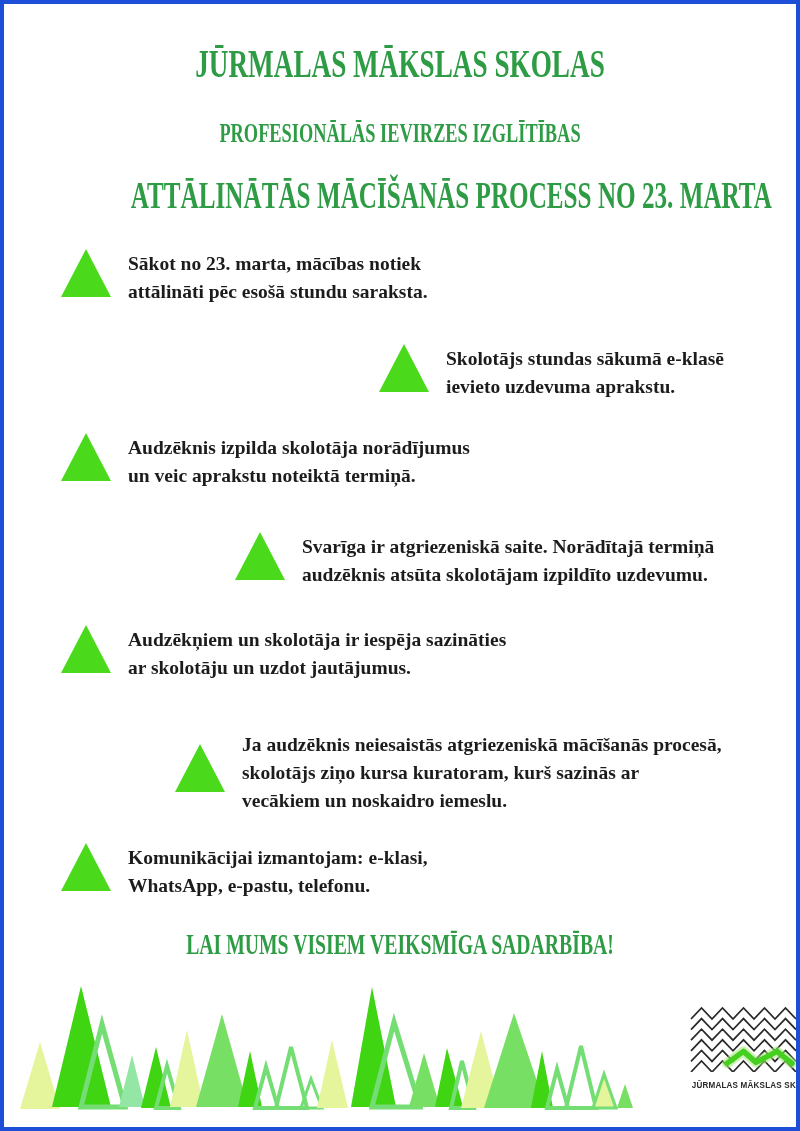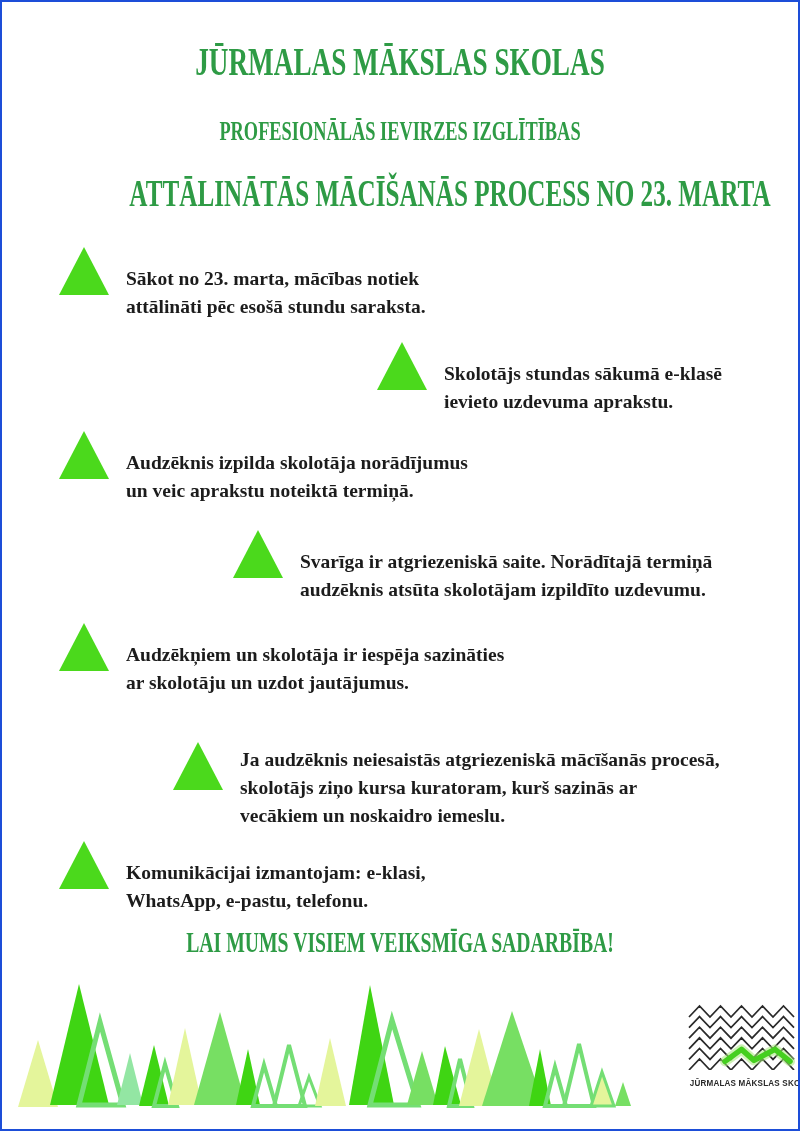--- a/index.html
+++ b/index.html
@@ -1,21 +1,21 @@
 <!DOCTYPE html>
 <html style="--heading-green: #2e9b45; --bullet-green: #4bd91c; --text-black: #1c1c1c; --tree-bright: #3fd513; --tree-pale: #e4f59b; --tree-soft: #77df63; --tree-mint: #93e6a3; --tree-outline: #74de74; --logo-line: #2a2a2a; --logo-green: #45cf1f; --logo-green-glow: #a5e87a;"><head>
 <meta charset="utf-8">
 <style>
   html,body{margin:0;padding:0;background:#e8e8e8;}
   .page{
     position:relative;
     width:800px;height:1131px;
     margin:0 auto;
     background:#ffffff;
-    border:2px solid #1d4ed8;
+    border:4px solid #1d4ed8;
     box-sizing:border-box;
     overflow:hidden;
     font-family:"Liberation Serif", serif;
   }
   .heading{
     position:absolute;left:0;width:100%;
     margin:0;text-align:center;
     color:var(--heading-green);
     font-family:"Liberation Serif", serif;
     font-weight:bold;
@@ -30,21 +30,21 @@
   .closing{top:924px;font-size:29px;}
   .bullet{position:absolute;}
   .tri{
     position:absolute;left:0;top:0;
     width:0;height:0;
     border-left:25px solid transparent;
     border-right:25px solid transparent;
     border-bottom:48px solid var(--bullet-green);
   }
   .bullet .btext{
-    position:absolute;left:67px;top:18px;
+    position:absolute;left:67px;top:1px;
     margin:0;
     width:560px;
     font-family:"Liberation Serif", serif;
     font-weight:bold;
     font-size:19.5px;
     line-height:28px;
     color:var(--text-black);
     white-space:pre-line;
   }
   .b1{left:57px;top:245px;}

